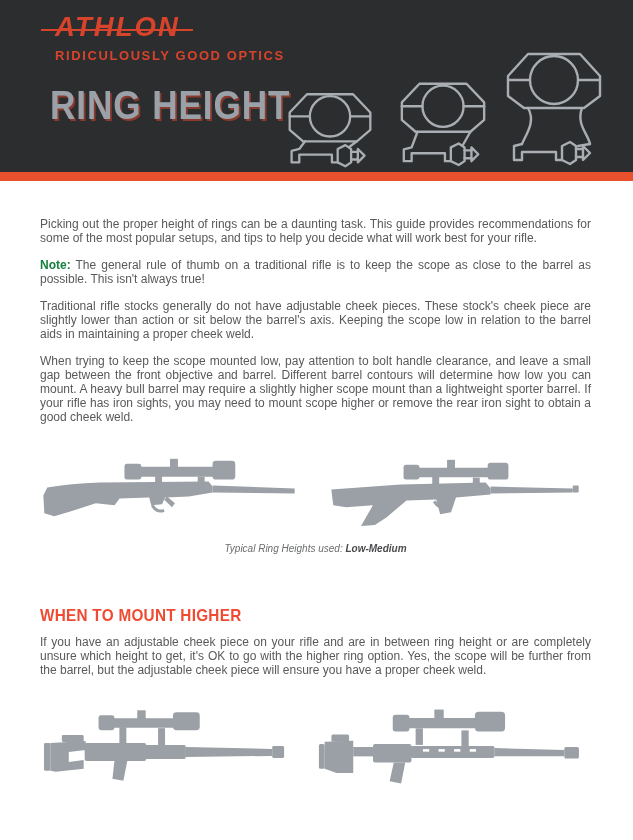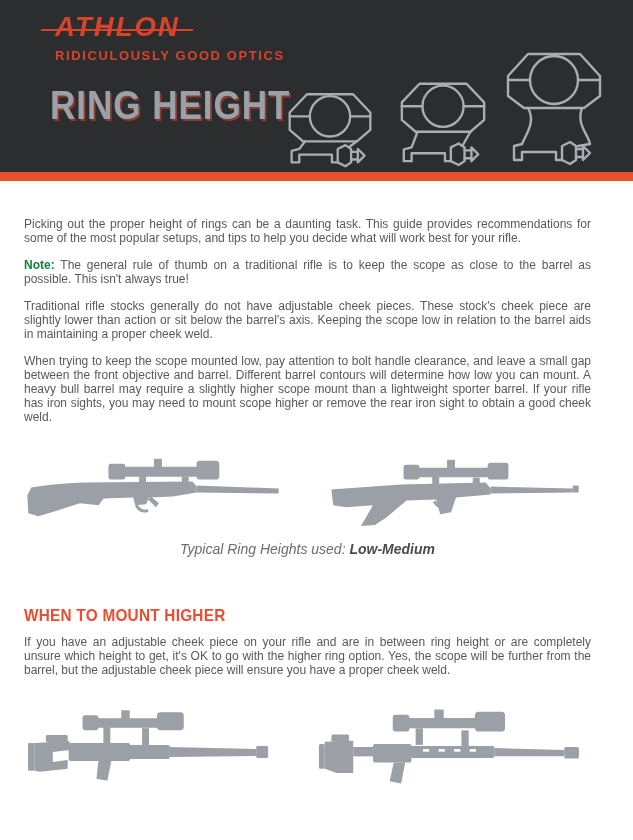--- a/index.html
+++ b/index.html
@@ -37,38 +37,38 @@
   }
   .ring-icon { position:absolute; }
   .ring-icon svg { display:block; }
   .ring-low  { left:282px; top:80px; }
   .ring-med  { left:394px; top:70px; }
   .ring-high { left:502px; top:42px; }
 
   .stripe { width:100%; height:9px; background:#e9502e; }
 
   
-  .content { padding:36px 42px 0 24px; }
+  .content { padding:36px 42px 0 40px; }
   .p {
     font-size:12px; line-height:14px; color:#58595b;
     text-align:justify; margin:0 0 13px 0;
   }
   .p strong { color:#15803d; }
   .section-heading {
     display:inline-block; font-size:17px; font-weight:800; color:#f04b32;
     letter-spacing:0.3px; transform:scaleX(0.9); transform-origin:left;
     margin:7px 0 11px 0; line-height:1;
   }
   .figure-row {
     display:flex; justify-content:space-between; align-items:center;
     margin:18px 0 6px 0;
   }
   .figure-row svg { display:block; }
   .caption {
-    text-align:center; font-size:14px; font-style:italic; color:#6b6c6e;
+    text-align:center; font-size:10px; font-style:italic; color:#6b6c6e;
     line-height:14px;
   }
   .caption .caption-bold { font-weight:700; color:#4a4b4d; }
   .gap-large { height:44px; }
 
   .sil { fill:#9aa0a6; }
   .ring-stroke { stroke:#a9aeb3; stroke-width:2.4; fill:none; stroke-linejoin:round; stroke-linecap:round; }
 </style>
 </head>
 <body>

